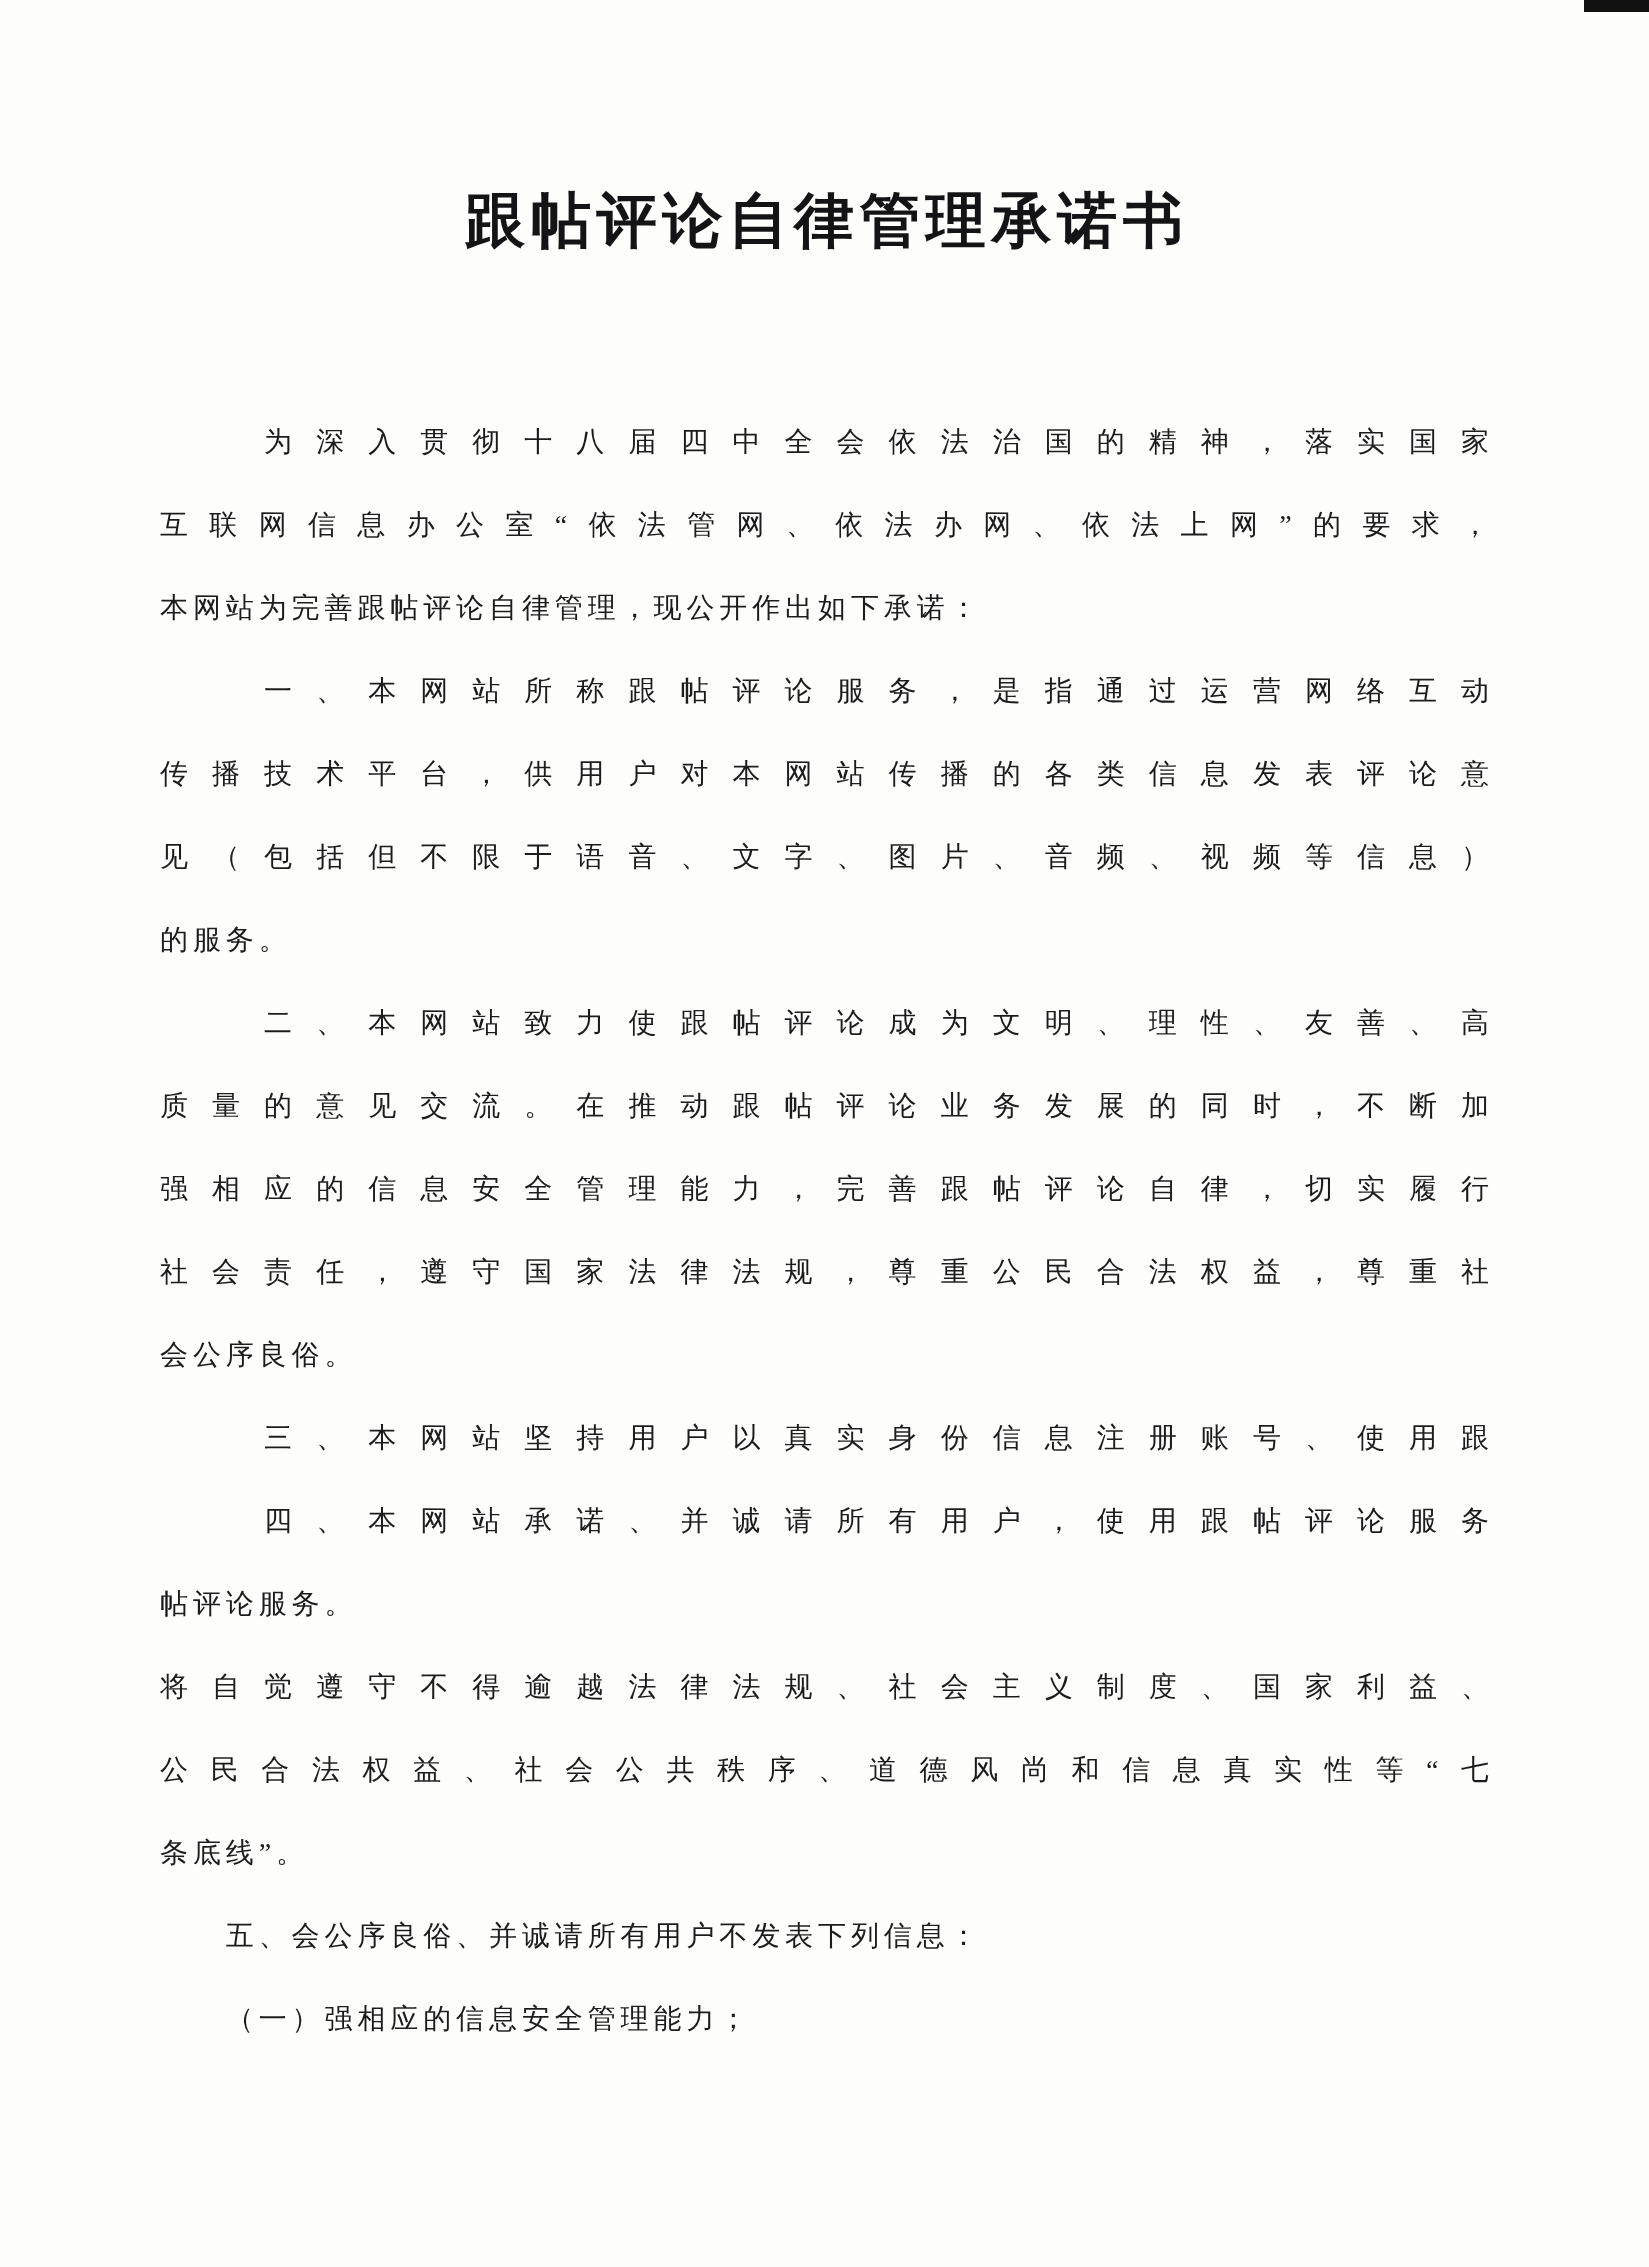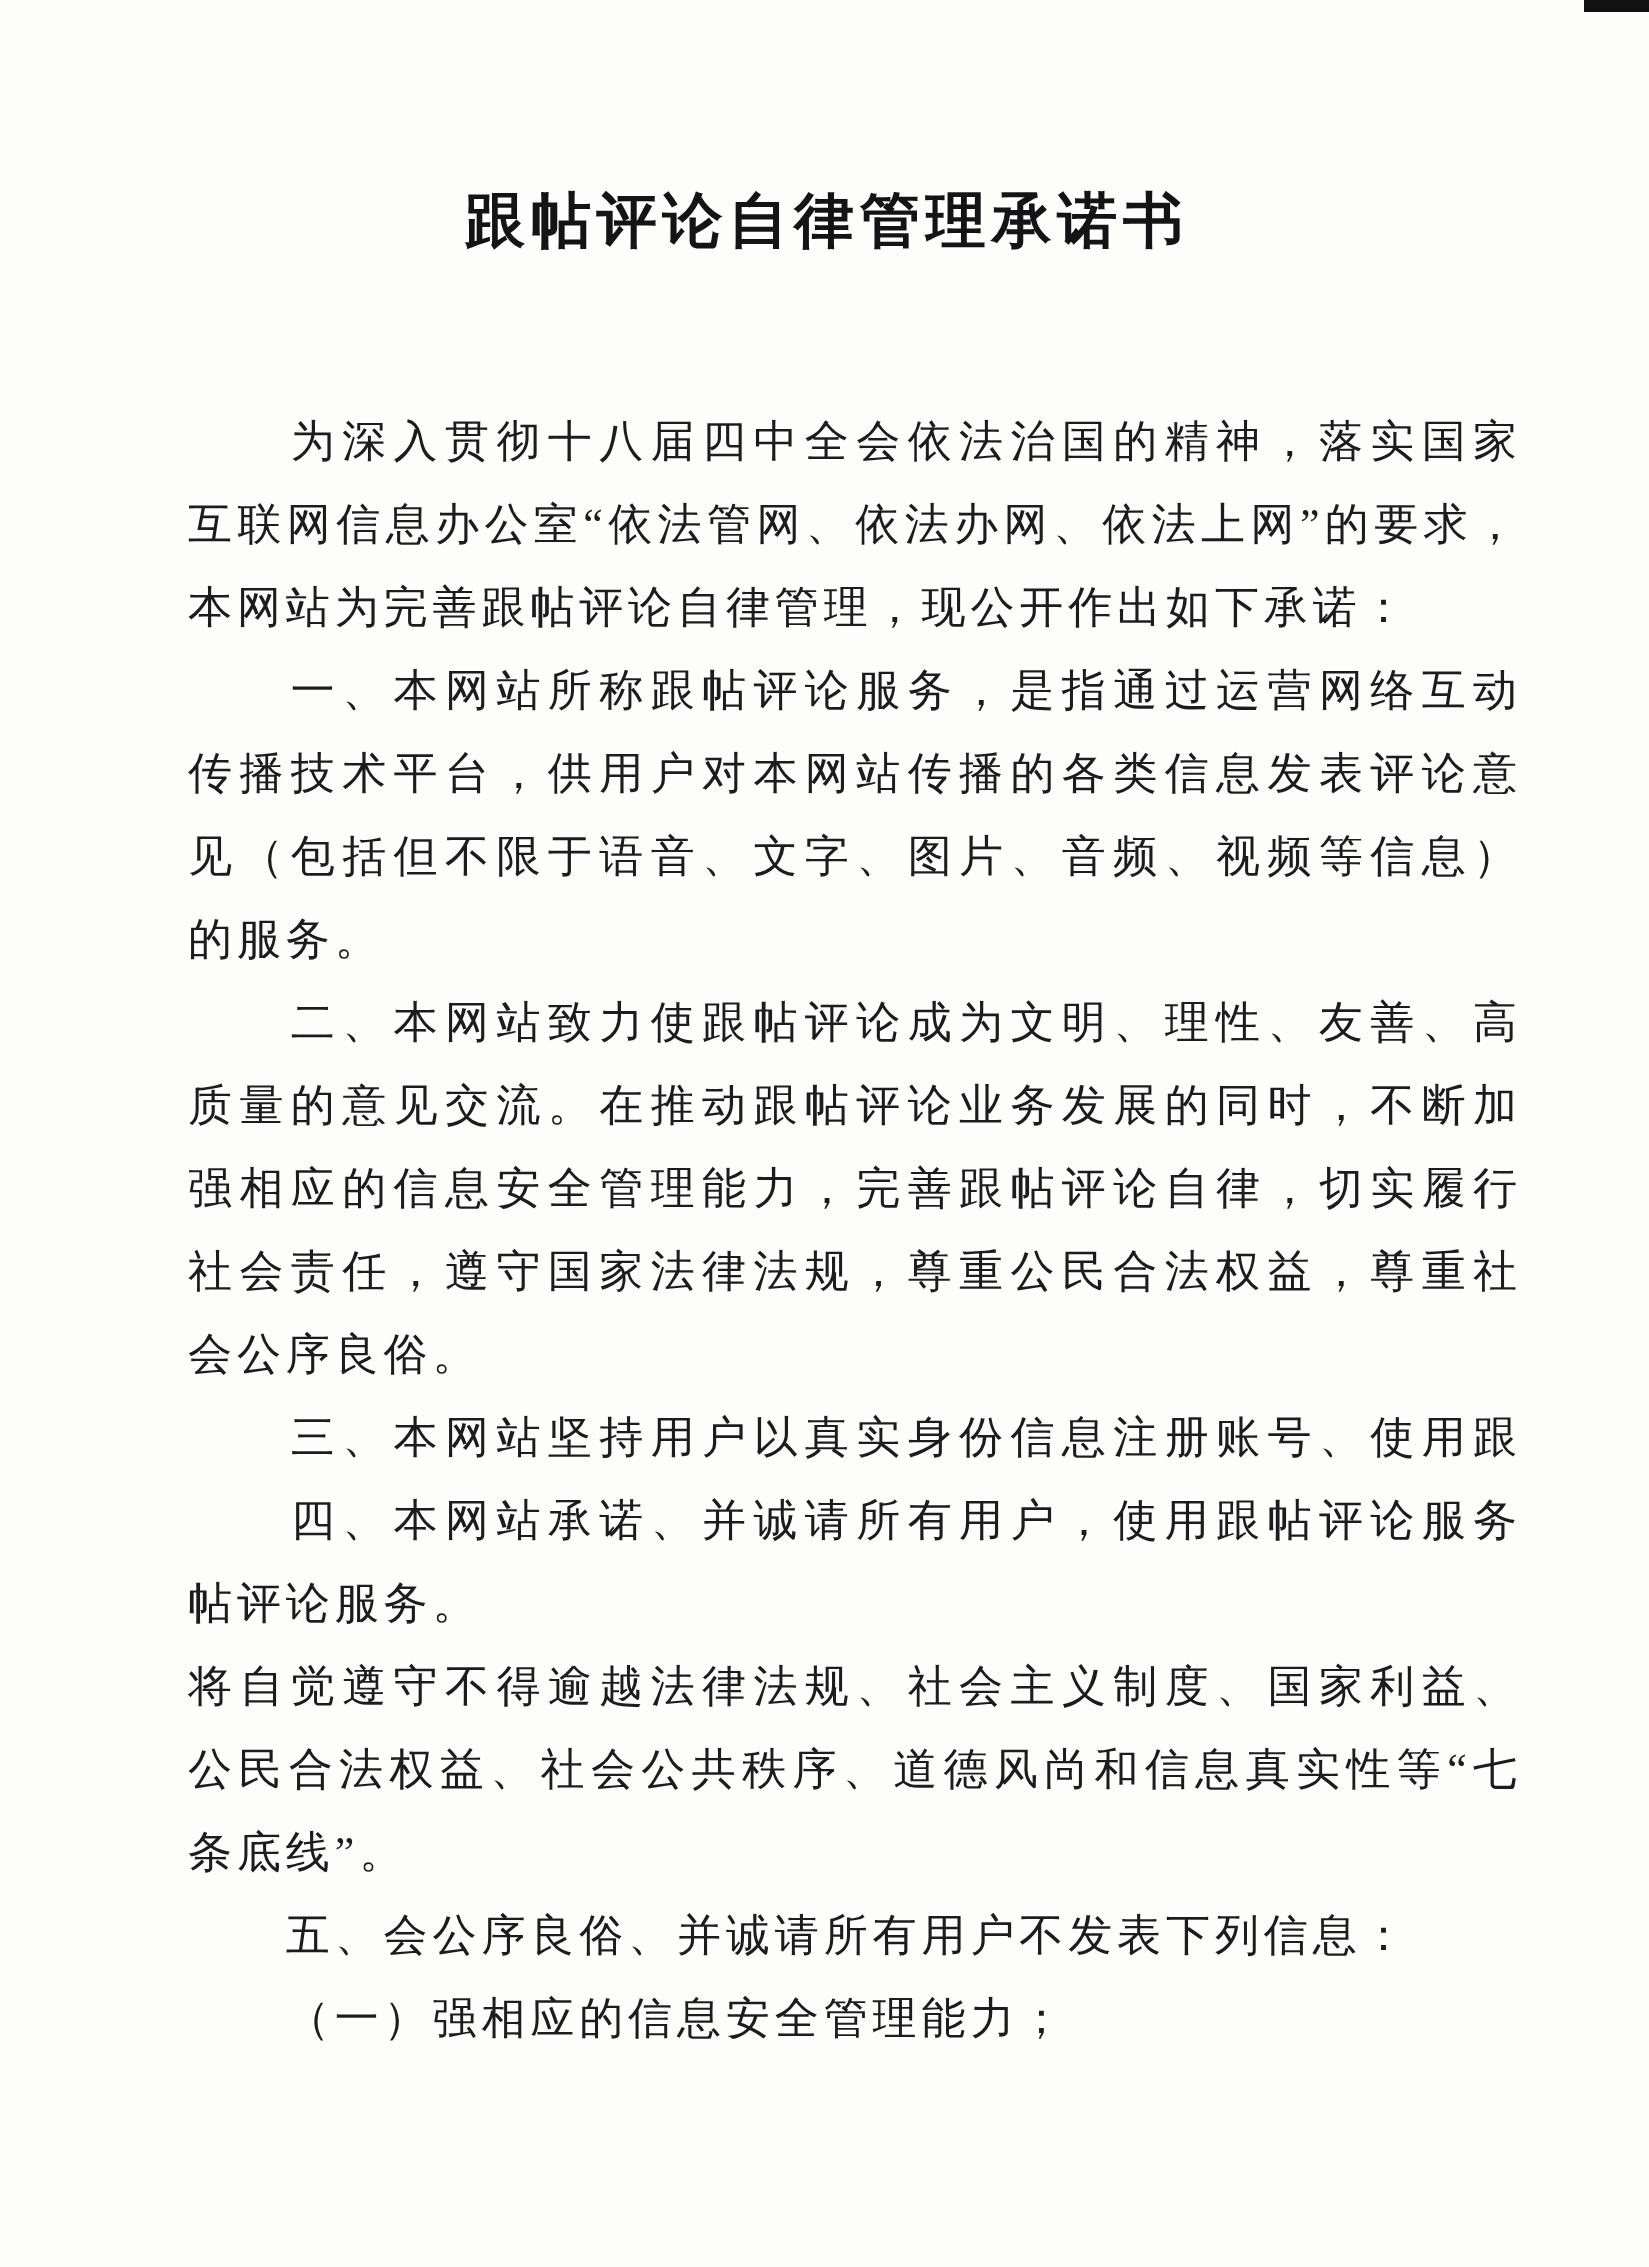--- a/index.html
+++ b/index.html
@@ -37,23 +37,22 @@
     line-height: 78px;
     letter-spacing: 5.8px;
     color: #141416;
   }
   .body-text {
     position: absolute;
     top: 400px;
     left: 160px;
     width: 1334px;
     font-family: "Liberation Serif", "DejaVu Serif", serif;
-    font-size: 44px;
+    font-size: 28px;
     color: #1c1c1e;
-    margin-left: 28px;
   }
   .line {
     height: 83px;
     line-height: 83px;
     letter-spacing: 4.9px;
     white-space: nowrap;
     overflow: hidden;
     text-align: left;
   }
   .line.justify {

